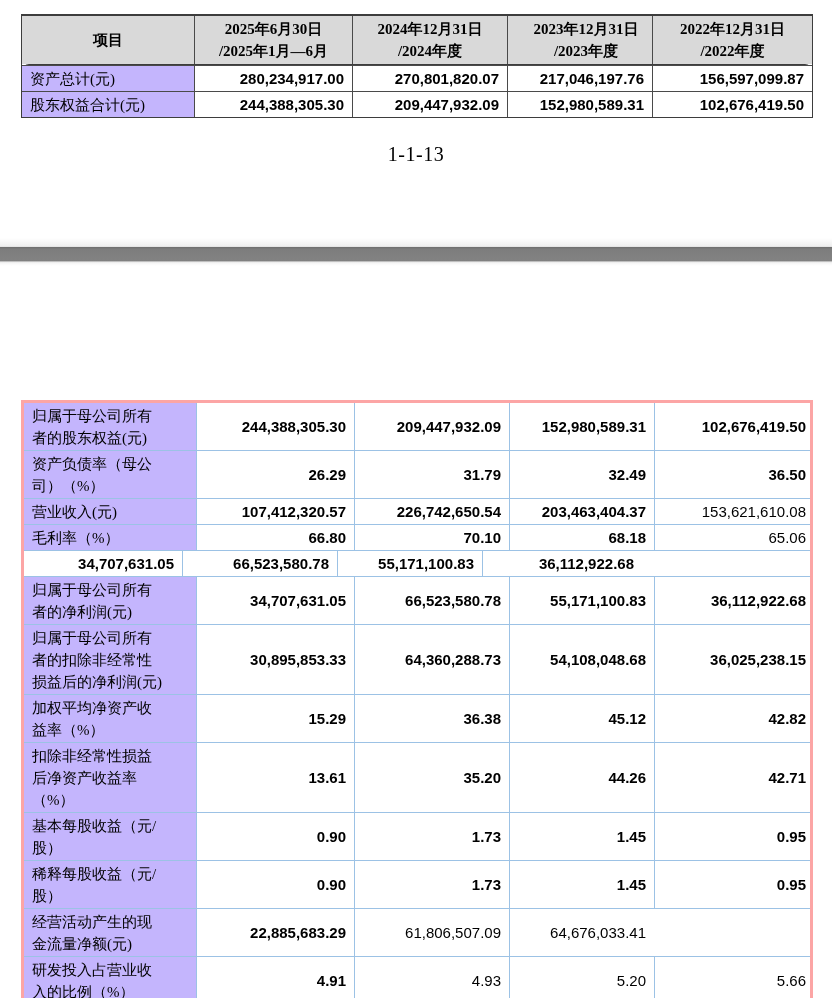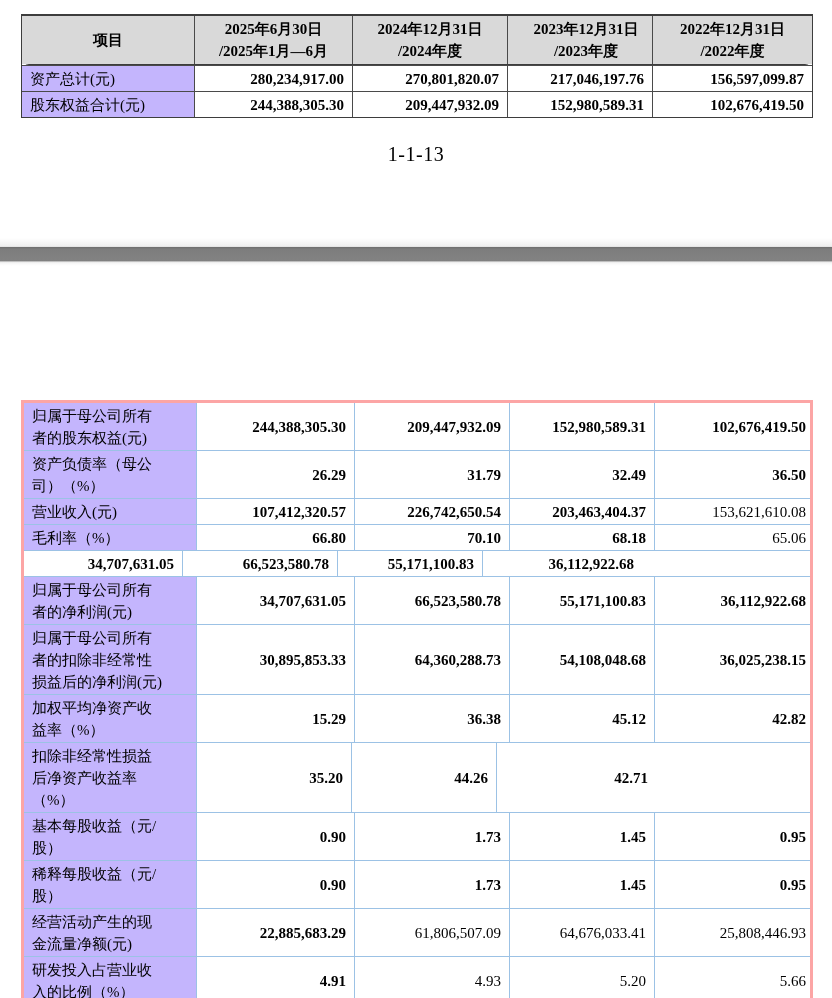--- a/index.html
+++ b/index.html
@@ -31,21 +31,21 @@
     background:#d9d9d9;font-weight:700;justify-content:center;
     text-align:center;white-space:pre-line;padding-top:2px;padding-bottom:2px;
   }
   .t1 .tr.header{border-bottom:1px solid #3d3d3d;border-radius:7px;}
   .label{
     background:#c4b5fd;justify-content:flex-start;text-align:left;
     white-space:pre-line;
   }
   .num{
     justify-content:flex-end;text-align:right;font-weight:700;
-    font-family:Liberation Serif, serif;
+    font-family:Liberation Sans, sans-serif;
   }
   .num.rg{font-weight:400;}
   .pagenum{
     position:absolute;top:143px;left:0;width:832px;text-align:center;
     font-size:20px;letter-spacing:0.5px;
   }
   .divider{
     position:absolute;left:0;top:238px;width:832px;height:28px;
     background:linear-gradient(to bottom,
       #ffffff 0%,#efefef 28%,#e3e3e3 31%,
@@ -149,20 +149,21 @@
 益率（%）</div>
     <div class="td num c2">15.29</div>
     <div class="td num c3">36.38</div>
     <div class="td num c4">45.12</div>
     <div class="td num c5">42.82</div>
   </div>
       <div class="tr">
     <div class="td label c1">扣除非经常性损益
 后净资产收益率
 （%）</div>
+    <div class="td num c2">13.61</div>
     <div class="td num c3">35.20</div>
     <div class="td num c4">44.26</div>
     <div class="td num c5">42.71</div>
   </div>
       <div class="tr">
     <div class="td label c1">基本每股收益（元/
 股）</div>
     <div class="td num c2">0.90</div>
     <div class="td num c3">1.73</div>
     <div class="td num c4">1.45</div>
@@ -175,21 +176,20 @@
     <div class="td num c3">1.73</div>
     <div class="td num c4">1.45</div>
     <div class="td num c5">0.95</div>
   </div>
       <div class="tr">
     <div class="td label c1">经营活动产生的现
 金流量净额(元)</div>
     <div class="td num c2">22,885,683.29</div>
     <div class="td num c3 rg">61,806,507.09</div>
     <div class="td num c4 rg">64,676,033.41</div>
-    <div class="td num c5 rg">25,808,446.93</div>
   </div>
       <div class="tr">
     <div class="td label c1">研发投入占营业收
 入的比例（%）</div>
     <div class="td num c2">4.91</div>
     <div class="td num c3 rg">4.93</div>
     <div class="td num c4 rg">5.20</div>
     <div class="td num c5 rg">5.66</div>
   </div>
     </div>

